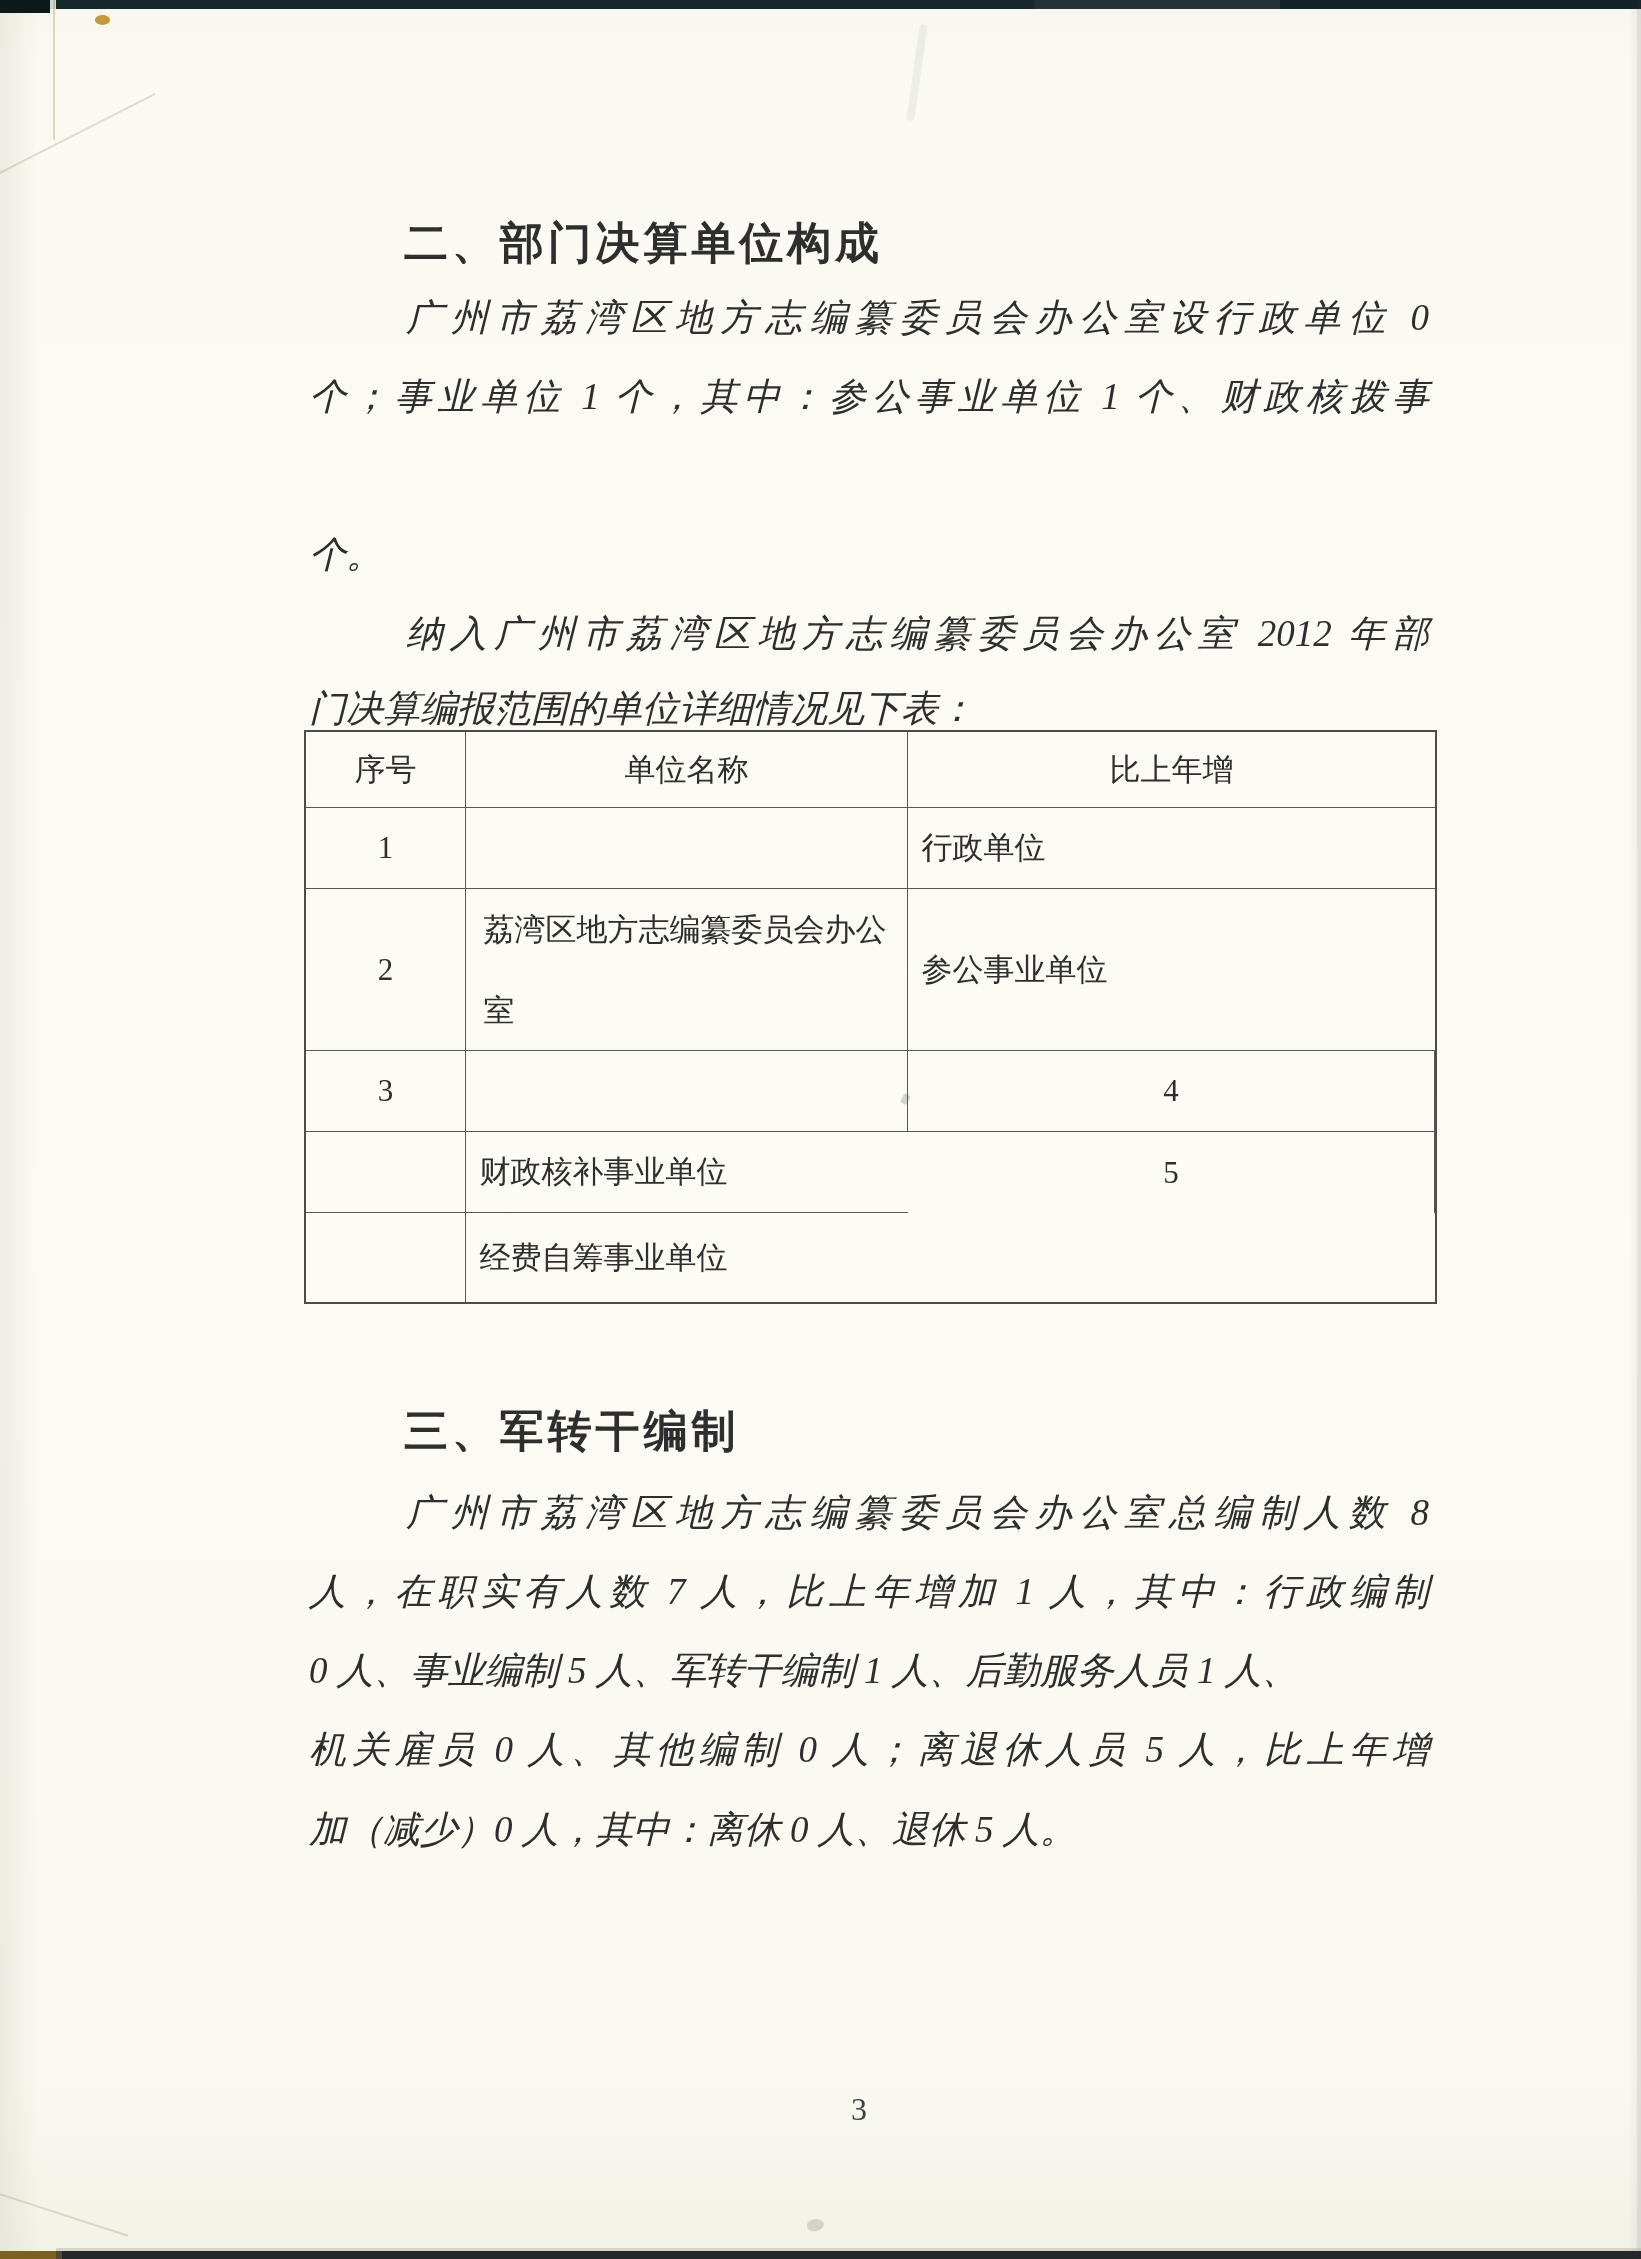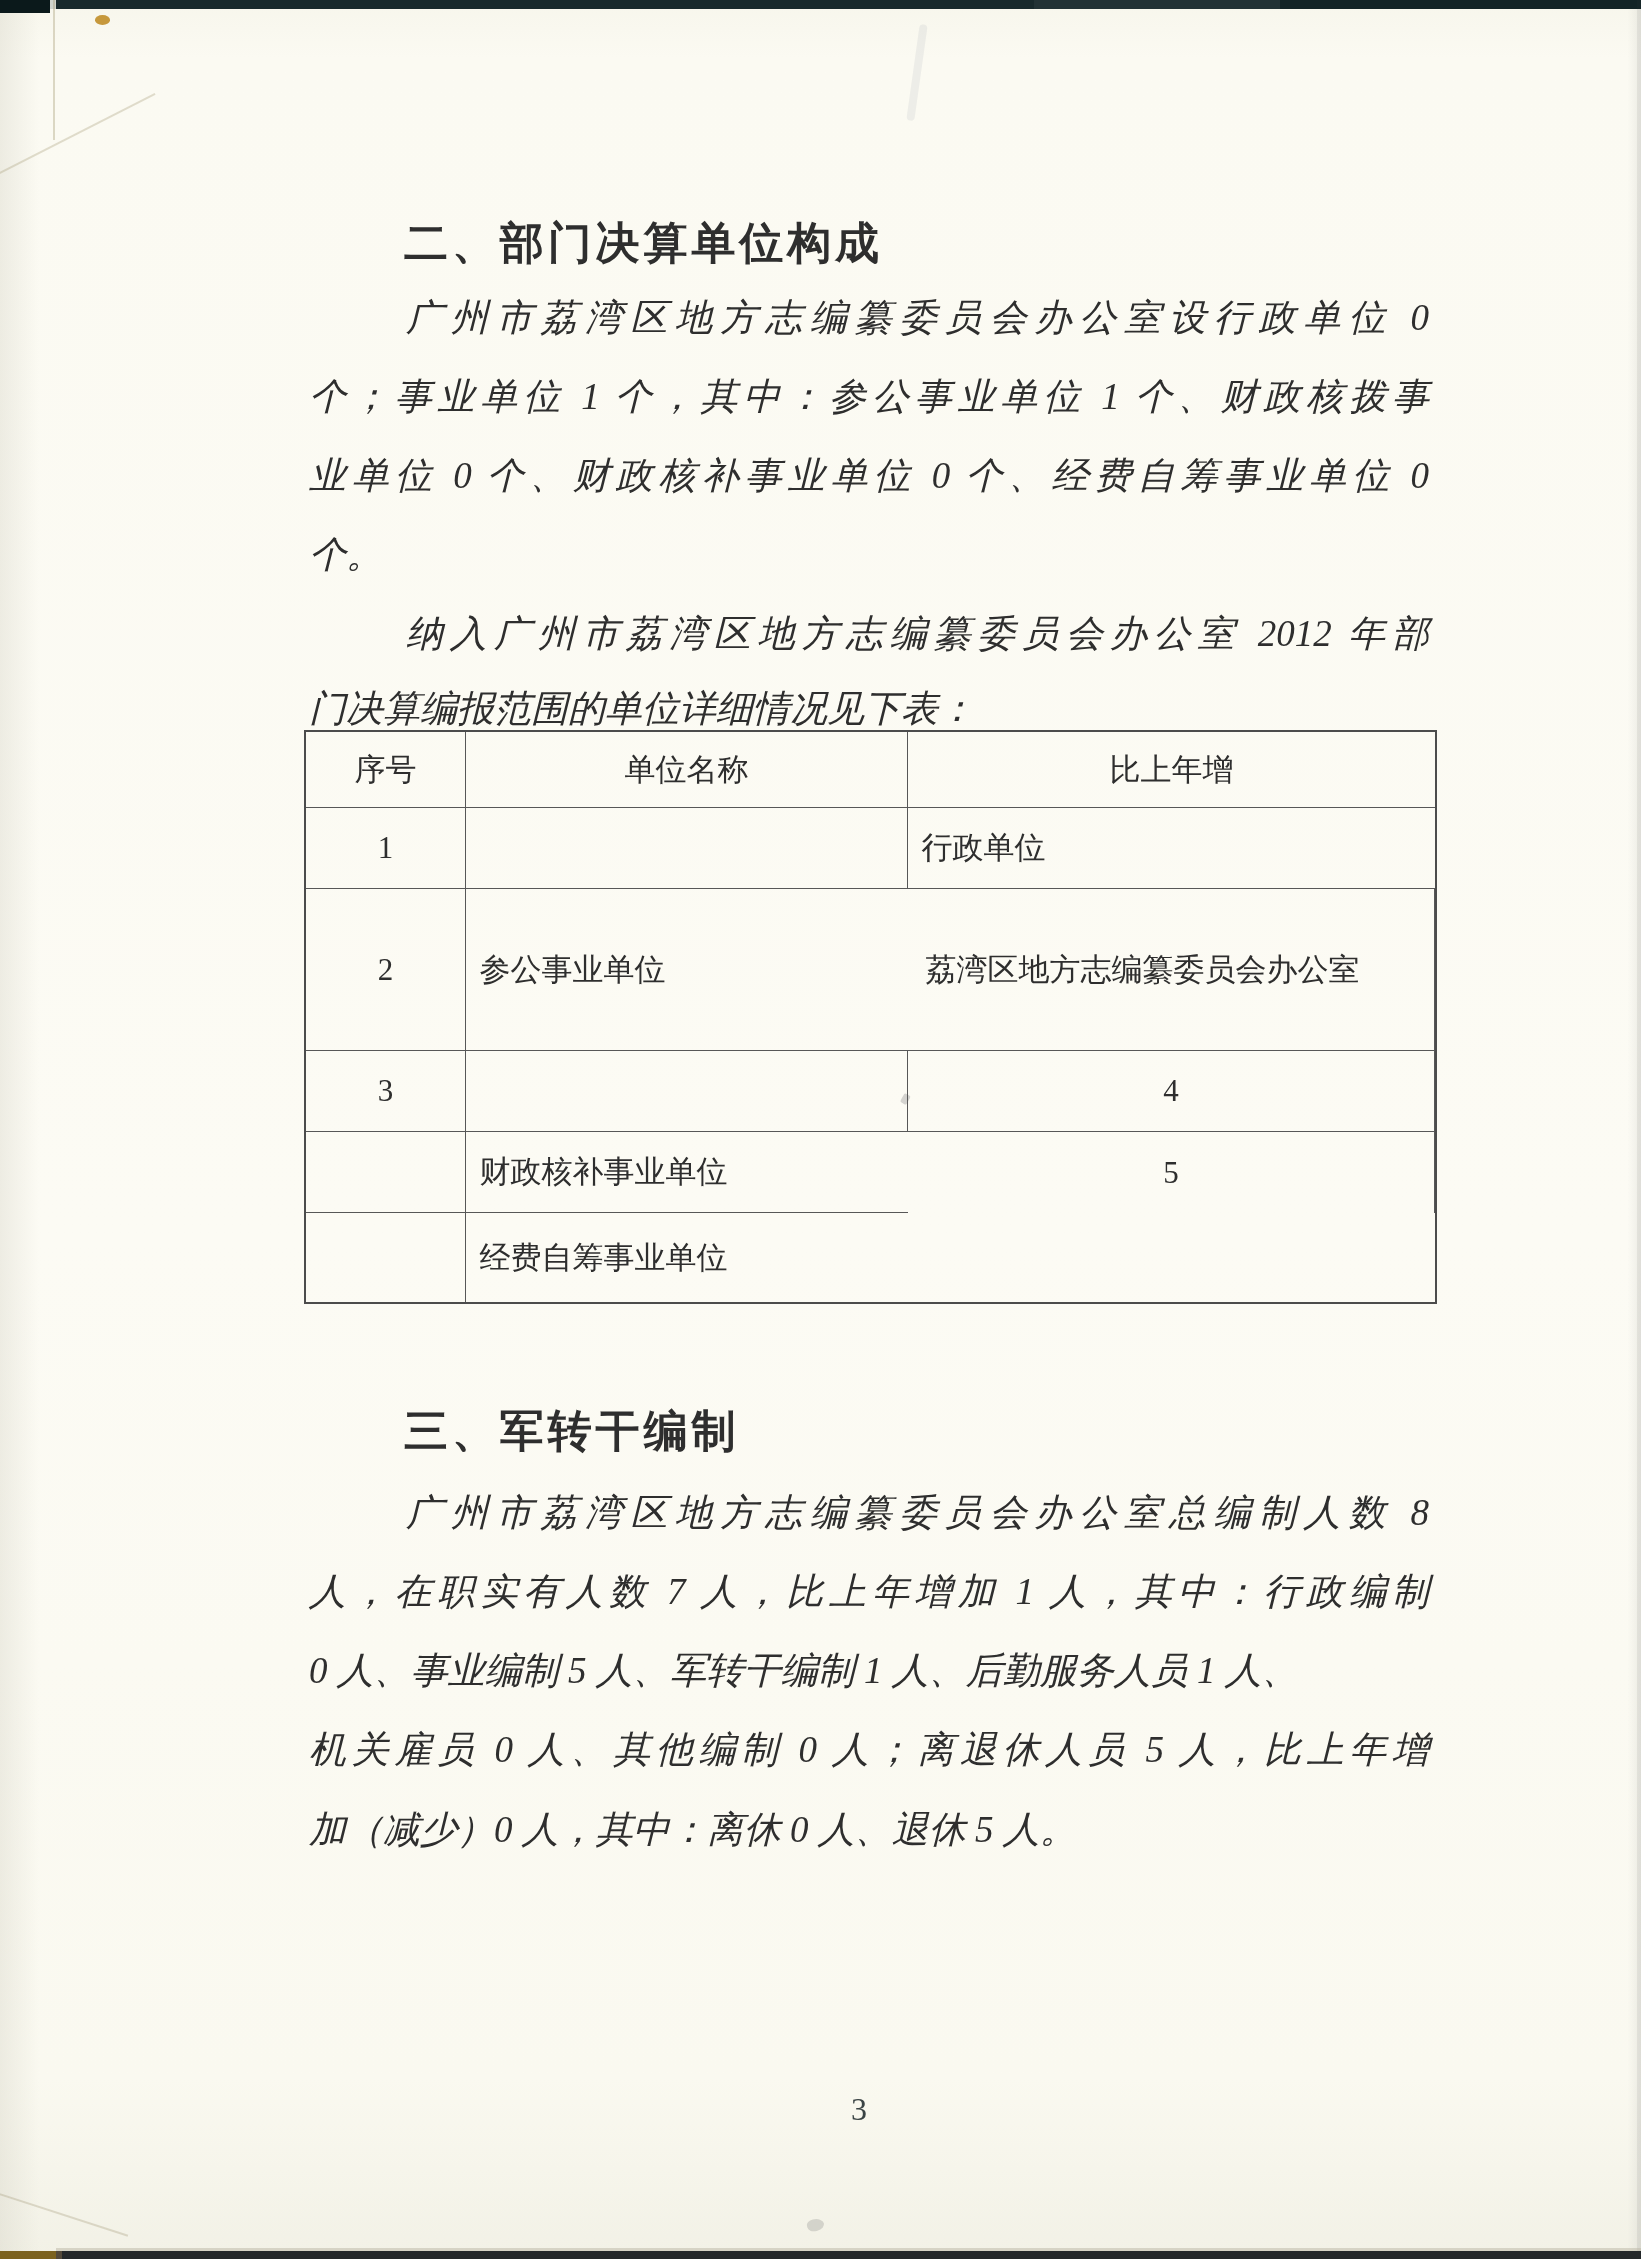--- a/index.html
+++ b/index.html
@@ -72,39 +72,38 @@
   <div class="fleck-table"></div>
   <div class="fleck-bottom"></div>
   <div class="fleck-right"></div>
   <div class="edge-bottom-gray"></div>
   <div class="edge-bottom"></div>
 
   <div class="hline" style="left:404px;top:214px;">二、部门决算单位构成</div>
 
   <div class="tline just" style="left:406px;top:290px;width:1023px;">广州市荔湾区地方志编纂委员会办公室设行政单位 0</div>
   <div class="tline just" style="left:309px;top:369px;width:1120px;">个；事业单位 1 个，其中：参公事业单位 1 个、财政核拨事</div>
-  <div class="tline just" style="left:309px;top:448px;width:1120px;">业单位 0 个、财政核补事业单位 0 个、经费自筹事业单位 0</div>
   <div class="tline" style="left:309px;top:527px;">个。</div>
 
   <div class="tline just" style="left:406px;top:606px;width:1023px;">纳入广州市荔湾区地方志编纂委员会办公室 2012 年部</div>
   <div class="tline" style="left:309px;top:681px;">门决算编报范围的单位详细情况见下表：</div>
 
   <div class="unit-table">
 
     <div class="cell c-center">序号</div>
     <div class="cell c-center">单位名称</div>
     <div class="cell c-center last-col">比上年增</div>
 
     <div class="cell c-center">1</div>
     <div class="cell c-name"></div>
     <div class="cell c-type last-col">行政单位</div>
 
     <div class="cell c-center">2</div>
+    <div class="cell c-name">荔湾区地方志编纂委员会办公室</div>
     <div class="cell c-type last-col">参公事业单位</div>
-    <div class="cell c-name">荔湾区地方志编纂委员会办公室</div>
 
     <div class="cell c-center">3</div>
     <div class="cell c-name"></div>
 
     <div class="cell c-center">4</div>
     <div class="cell c-name"></div>
     <div class="cell c-type last-col">财政核补事业单位</div>
 
     <div class="cell c-center last-row">5</div>
     <div class="cell c-name last-row"></div>

